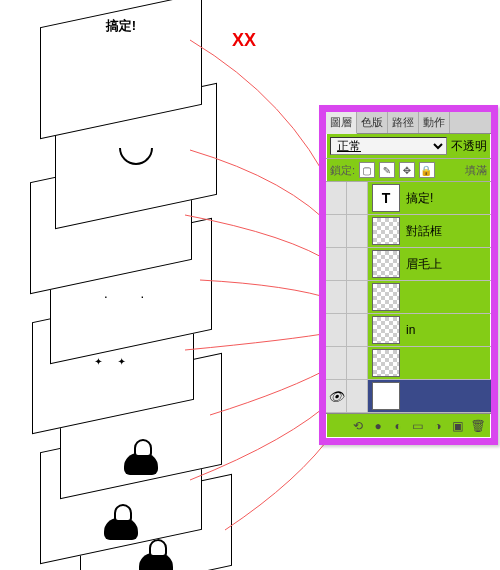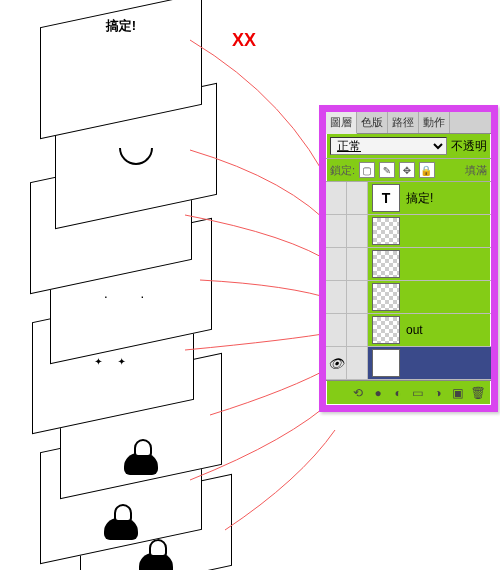--- a/index.html
+++ b/index.html
@@ -287,36 +287,43 @@
       <div class="layer-row">
         <div class="vis"></div>
         <div class="linkcol"></div>
         <div class="thumb ">T</div>
         <div class="layer-name">搞定!</div>
       </div>
       <div class="layer-row">
         <div class="vis"></div>
         <div class="linkcol"></div>
         <div class="thumb checker"></div>
-      </div>
-      <div class="layer-row">
-        <div class="vis"></div>
-        <div class="linkcol"></div>
-        <div class="thumb checker"></div>
-      </div>
-      <div class="layer-row">
-        <div class="vis"></div>
-        <div class="linkcol"></div>
-        <div class="thumb checker"></div>
-      </div>
-      <div class="layer-row">
-        <div class="vis"></div>
-        <div class="linkcol"></div>
-        <div class="thumb checker"></div>
-        <div class="layer-name">out</div>
+        <div class="layer-name">對話框</div>
+      </div>
+      <div class="layer-row">
+        <div class="vis"></div>
+        <div class="linkcol"></div>
+        <div class="thumb checker"></div>
+        <div class="layer-name">眉毛上</div>
+      </div>
+      <div class="layer-row">
+        <div class="vis"></div>
+        <div class="linkcol"></div>
+        <div class="thumb checker"></div>
+      </div>
+      <div class="layer-row">
+        <div class="vis"></div>
+        <div class="linkcol"></div>
+        <div class="thumb checker"></div>
+        <div class="layer-name">in</div>
+      </div>
+      <div class="layer-row">
+        <div class="vis"></div>
+        <div class="linkcol"></div>
+        <div class="thumb checker"></div>
       </div>
       <div class="layer-row active">
         <div class="vis">👁</div>
         <div class="linkcol"></div>
         <div class="thumb "></div>
       </div>
     </div>
   <div class="panel-footer">
     <span class="ficon">⟲</span>
     <span class="ficon">●</span>

